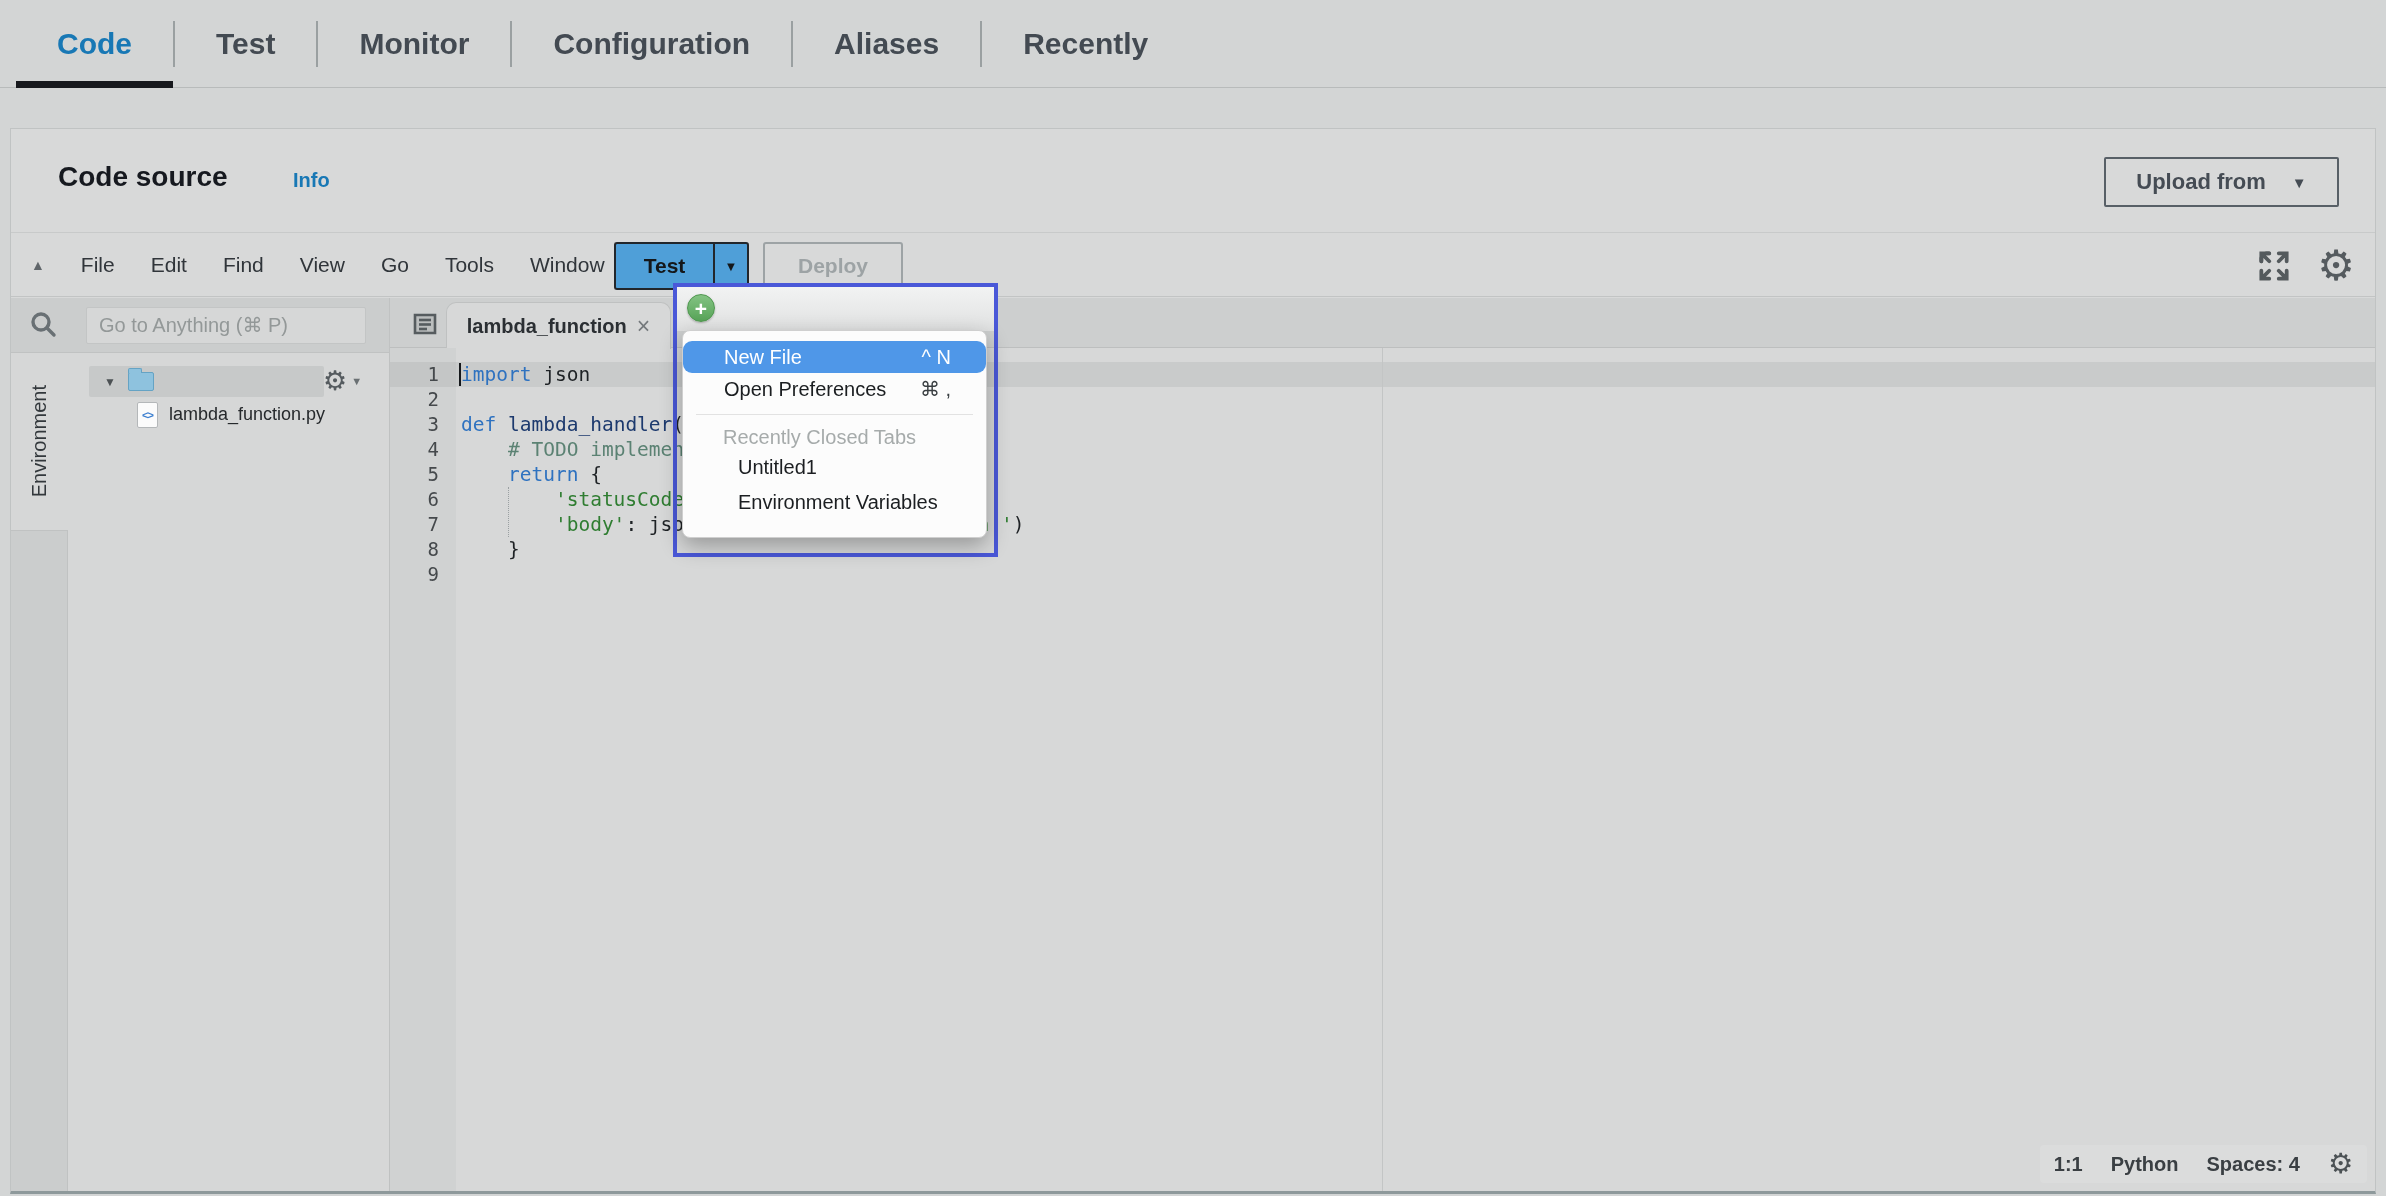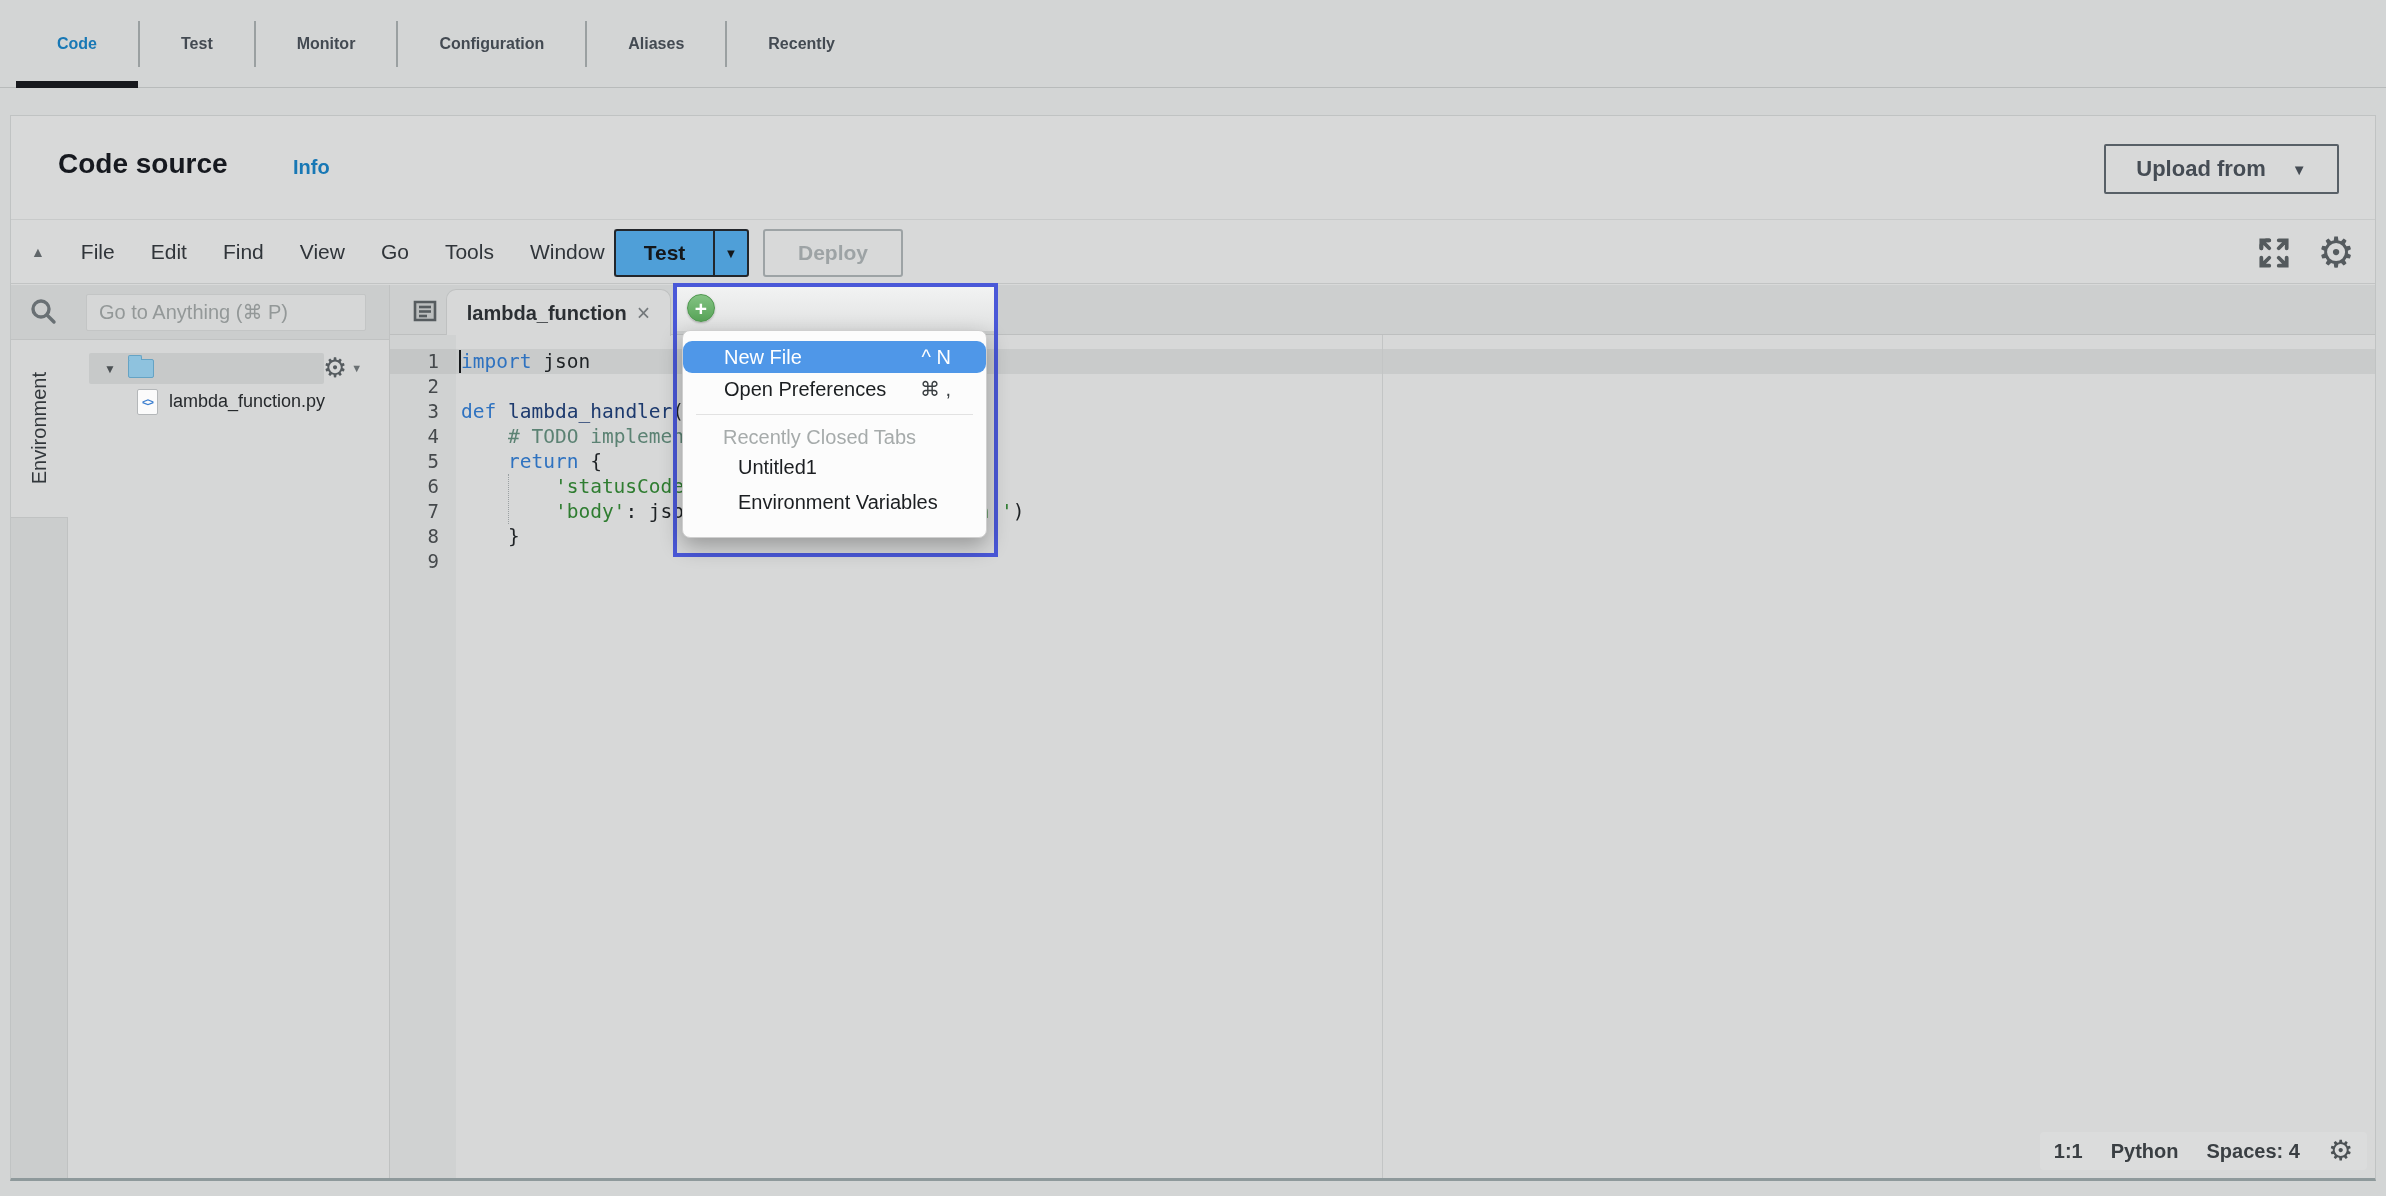--- a/index.html
+++ b/index.html
@@ -20,28 +20,28 @@
     --cm:#5b8273;
     --nu:#b0550f;
     --plus-green:#6ab46a;
   }
   *{margin:0;padding:0;box-sizing:border-box;}
   html,body{width:2386px;height:1196px;overflow:hidden;}
   body{background:var(--page-bg);font-family:"Liberation Sans",sans-serif;color:#2c3135;position:relative;}
 
   
   .topnav{position:absolute;left:0;top:0;width:100%;height:88px;display:flex;align-items:stretch;border-bottom:1px solid #b8bbbb;}
-  .nav-tab{display:flex;align-items:center;padding:0 41px;font-size:16px;font-weight:700;color:#434a52;position:relative;cursor:pointer;}
+  .nav-tab{display:flex;align-items:center;padding:0 41px;font-size:30px;font-weight:700;color:#434a52;position:relative;cursor:pointer;}
   .nav-tab:first-of-type{margin-left:16px;}
   .nav-tab.active{color:var(--accent);}
   .nav-tab.active::after{content:"";position:absolute;left:0;right:0;bottom:-1px;height:7px;background:#17191d;}
   .nav-sep{width:2px;background:#9aa0a1;height:46px;align-self:center;}
 
   
-  .panel{position:absolute;left:10px;top:115px;width:2366px;height:1066px;background:var(--panel-bg);border:1px solid var(--border);border-bottom:3px solid #8e999b;}
+  .panel{position:absolute;left:10px;top:128px;width:2366px;height:1066px;background:var(--panel-bg);border:1px solid var(--border);border-bottom:3px solid #8e999b;}
 
   .panel-header{position:relative;height:103px;}
   .page-title{position:absolute;left:47px;top:32px;font-size:28px;font-weight:700;color:#16191f;}
   .info-link{position:absolute;left:282px;top:40px;font-size:20px;font-weight:700;color:var(--accent);cursor:pointer;}
   .upload-btn{position:absolute;right:36px;top:28px;width:235px;height:50px;border:2px solid #586067;border-radius:2px;background:transparent;display:flex;align-items:center;justify-content:center;gap:26px;font-size:22px;font-weight:700;color:#454c54;cursor:pointer;margin-left:38px;}
   .upload-btn .caret{font-size:15px;}
 
   
   .toolbar{position:relative;height:65px;border-top:1px solid #c8caca;border-bottom:1px solid #c2c4c4;display:flex;align-items:center;font-size:21px;color:#30353a;}
   .collapse-caret{margin-left:20px;font-size:14px;color:#60666a;cursor:pointer;}

